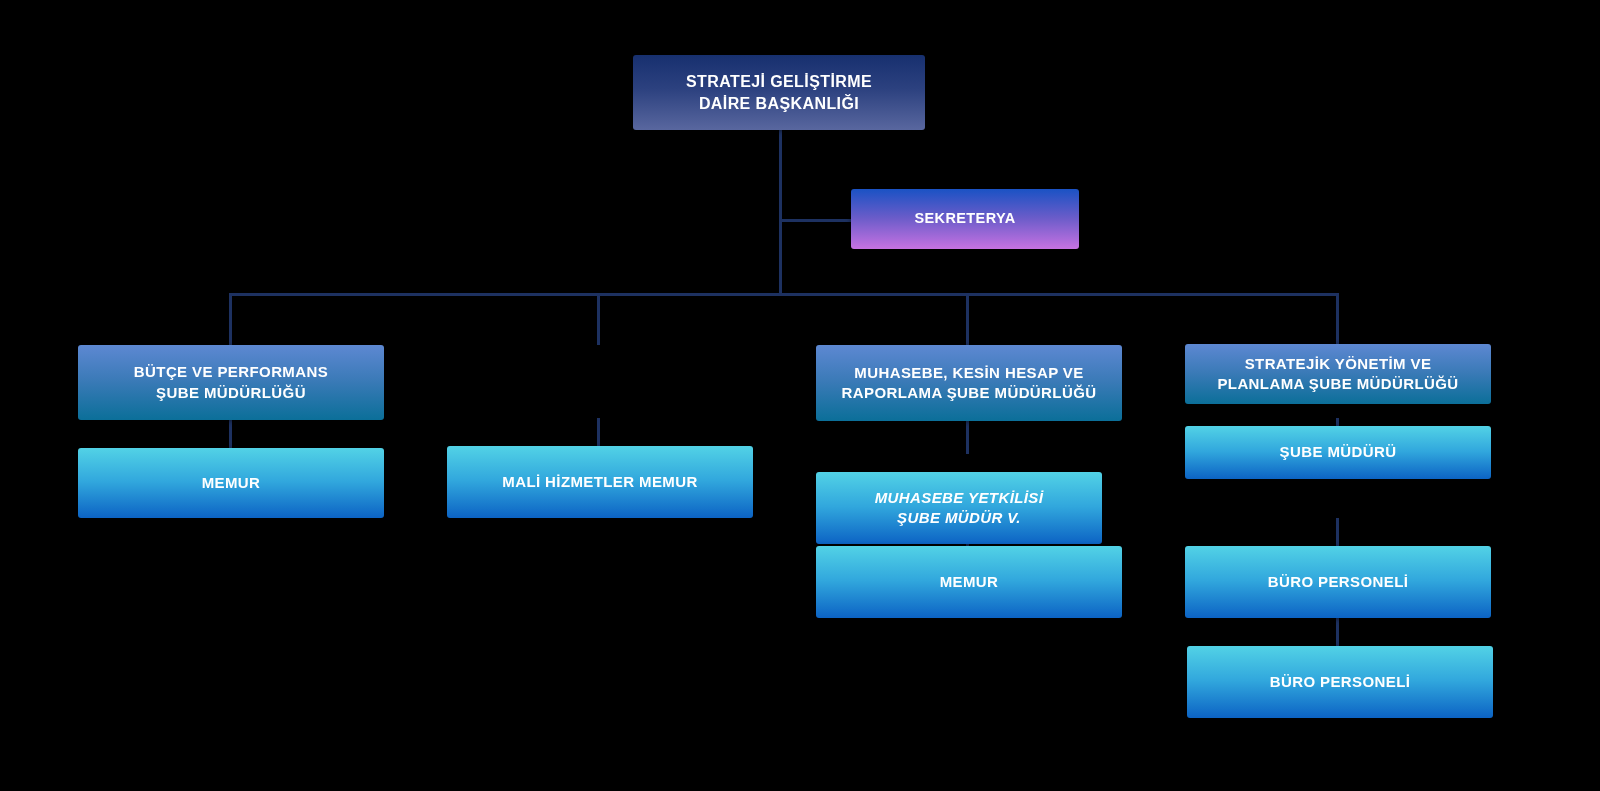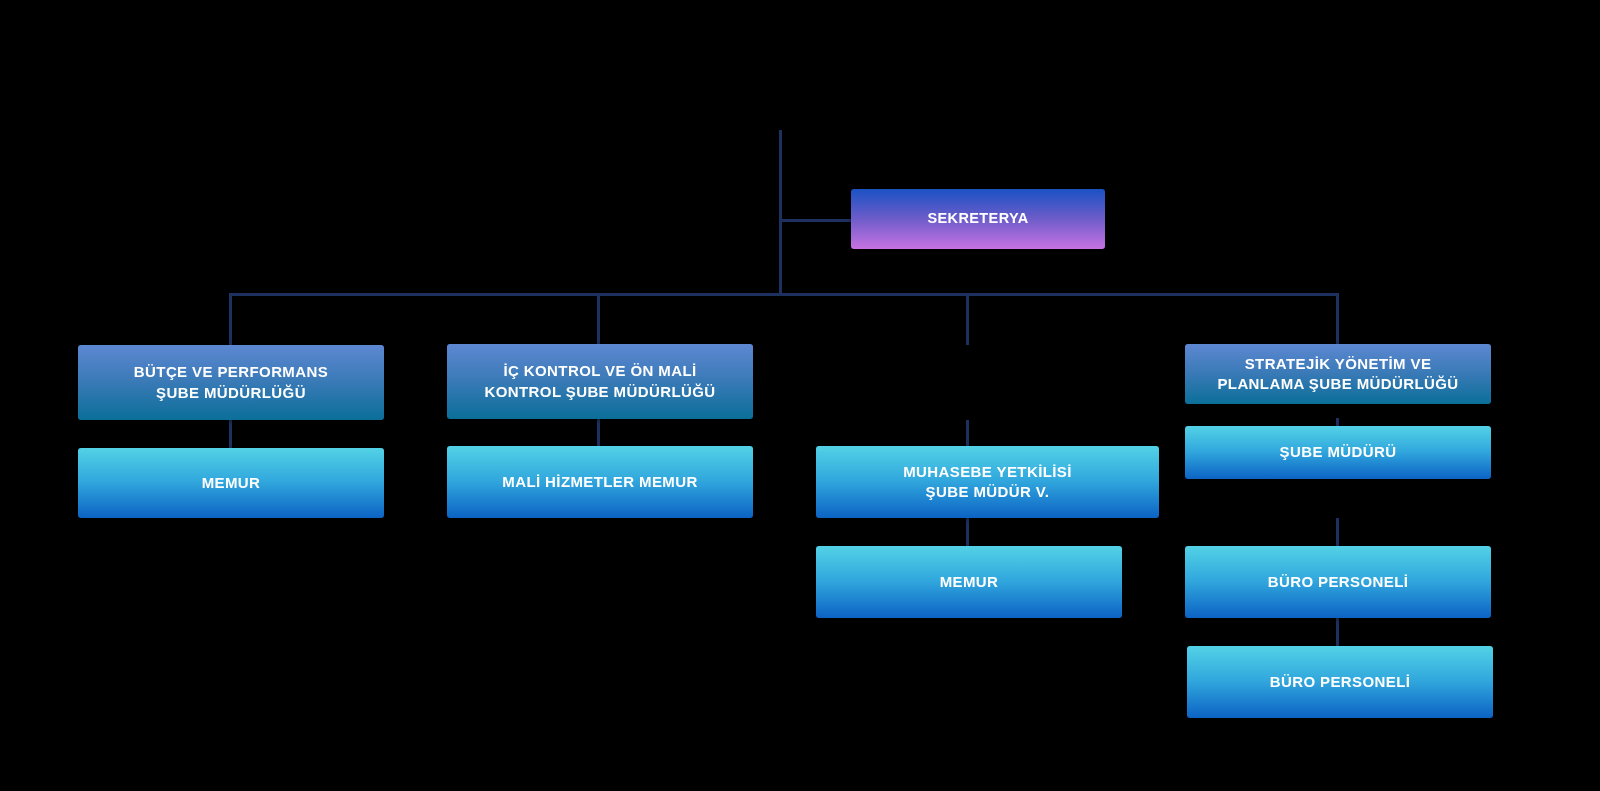--- a/index.html
+++ b/index.html
@@ -87,42 +87,46 @@
 
   <div class="conn conn-v" style="left:229px; top:420px; height:35px;"></div>
   <div class="conn conn-v" style="left:597px; top:418px; height:36px;"></div>
   <div class="conn conn-v" style="left:966px; top:420px; height:34px;"></div>
   <div class="conn conn-v" style="left:1336px; top:418px; height:36px;"></div>
 
   <div class="conn conn-v" style="left:966px; top:518px; height:36px;"></div>
   <div class="conn conn-v" style="left:1336px; top:518px; height:36px;"></div>
   <div class="conn conn-v" style="left:1336px; top:618px; height:36px;"></div>
 
+  <div class="node level-root" style="left:633px; top:55px; width:292px; height:75px;">
+    <span class="label">STRATEJİ GELİŞTİRME
+DAİRE BAŞKANLIĞI</span>
+  </div>
 
-  <div class="node level-secretariat" style="left:851px; top:189px; width:254px; height:60px;">
+  <div class="node level-secretariat" style="left:851px; top:189px; width:228px; height:60px;">
     <span class="label">SEKRETERYA</span>
   </div>
 
   <div class="node level-branch" style="left:78px; top:345px; width:306px; height:75px;">
     <span class="label">BÜTÇE VE PERFORMANS
 ŞUBE MÜDÜRLÜĞÜ</span>
   </div>
   <div class="node level-staff" style="left:78px; top:448px; width:306px; height:70px;">
     <span class="label">MEMUR</span>
   </div>
 
-  <div class="node level-branch" style="left:447px; top:344px; width:306px; height:75px;">
-    <span class="label">İÇ KONTROL VE ÖN MALİ
-KONTROL ŞUBE MÜDÜRLÜĞÜ</span>
-  </div>
   <div class="node level-staff" style="left:447px; top:446px; width:306px; height:72px;">
     <span class="label">MALİ HİZMETLER MEMUR</span>
   </div>
 
-  <div class="node level-staff" style="left:816px; top:446px; width:343px; height:72px;">
+  <div class="node level-branch" style="left:816px; top:345px; width:306px; height:76px;">
+    <span class="label">MUHASEBE, KESİN HESAP VE
+RAPORLAMA ŞUBE MÜDÜRLÜĞÜ</span>
+  </div>
+  <div class="node level-staff" style="left:816px; top:472px; width:286px; height:72px;font-style:italic;">
     <span class="label">MUHASEBE YETKİLİSİ
 ŞUBE MÜDÜR V.</span>
   </div>
   <div class="node level-staff" style="left:816px; top:546px; width:306px; height:72px;">
     <span class="label">MEMUR</span>
   </div>
 
   <div class="node level-branch" style="left:1185px; top:344px; width:306px; height:60px;">
     <span class="label">STRATEJİK YÖNETİM VE
 PLANLAMA ŞUBE MÜDÜRLÜĞÜ</span>

